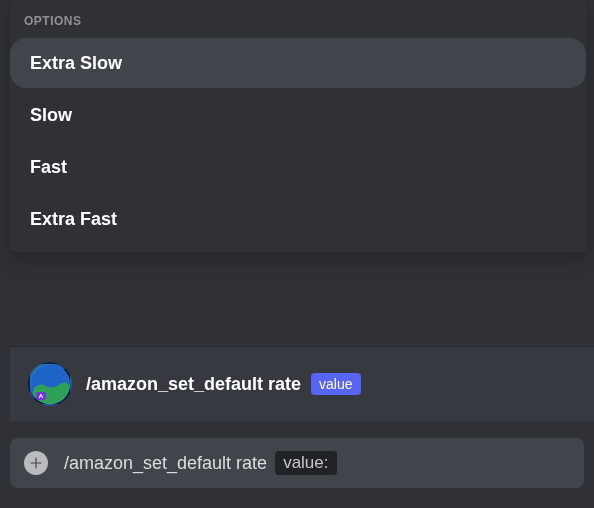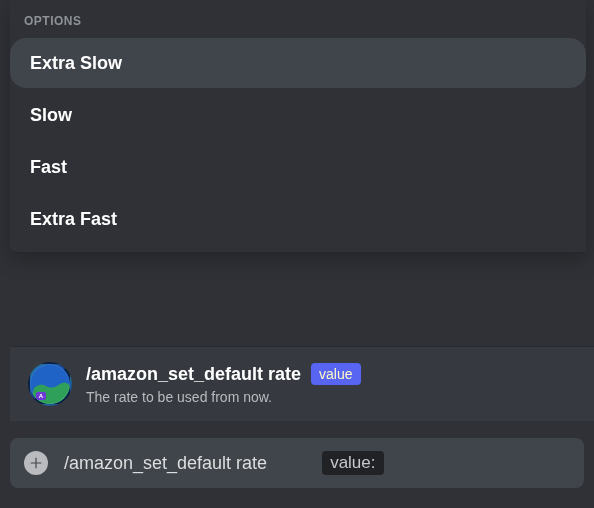--- a/index.html
+++ b/index.html
@@ -94,21 +94,21 @@
     flex:0 0 auto;
     font-size:20px;line-height:1;font-weight:700;
   }
   .plus-btn svg{width:14px;height:14px;}
   .input-content{
     display:flex;align-items:center;gap:8px;font-size:18px;color:#dcddde;
   }
   .input-cmd{color:#dcddde;}
   .param-chip{
     background:var(--param-bg);color:#c5c8cc;
-    font-size:17px;padding:2px 8px;border-radius:4px;margin-left:47px;
+    font-size:17px;padding:2px 8px;border-radius:4px;
   }
 </style>
 </head>
 <body>
 
 <div class="app">
 
   <div class="options-panel">
     <div class="options-header">OPTIONS</div>
 
@@ -134,21 +134,20 @@
         <circle cx="20" cy="20" r="20" fill="none" stroke="rgba(255,255,255,0.08)" stroke-width="2"></circle>
         <rect x="6" y="28" width="10" height="8" rx="2" fill="#6f3bd6"></rect>
         <text x="11" y="34" font-size="6" text-anchor="middle" fill="#fff" font-family="Arial" font-weight="700">A</text>
       </svg>
     </div>
     <div class="cmd-texts">
       <div class="cmd-line">
         <span class="cmd-name">/amazon_set_default rate</span>
         <span class="pill">value</span>
       </div>
-      <div class="cmd-sub">The rate to be used from now.</div>
     </div>
   </div>
 
   <div class="input-bar">
     <div class="plus-btn">
       <svg viewBox="0 0 24 24">
         <path d="M11 3h2v18h-2z M3 11h18v2H3z" fill="#40444b"></path>
       </svg>
     </div>
     <div class="input-content">

